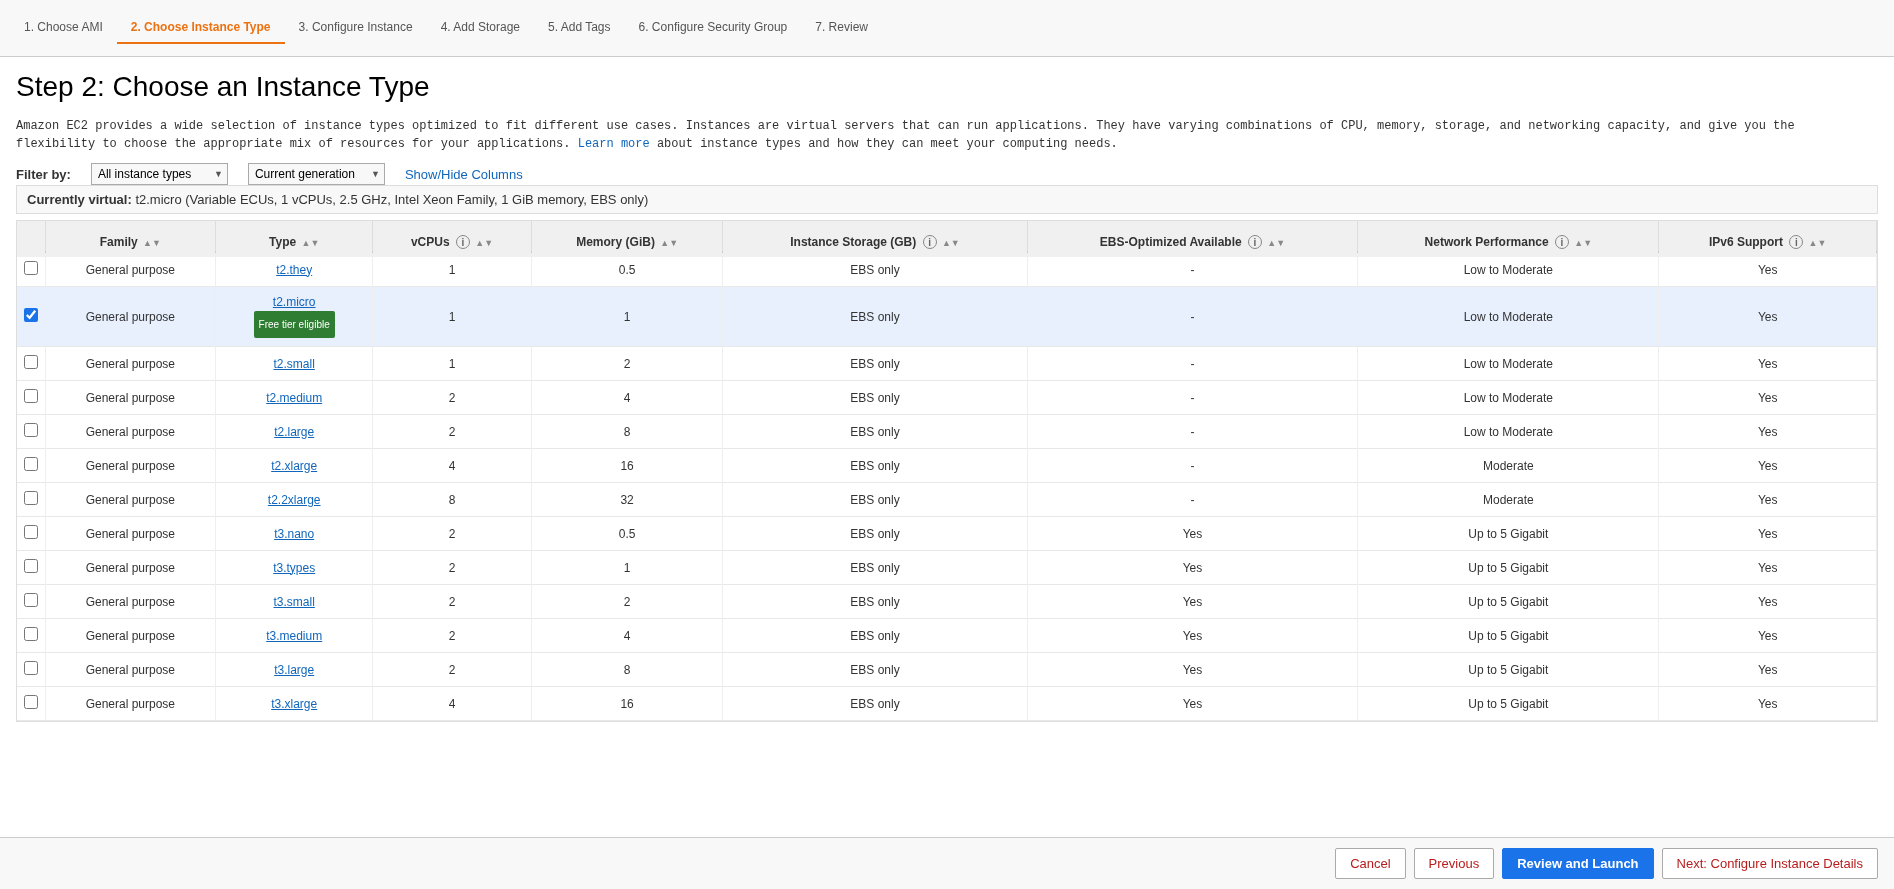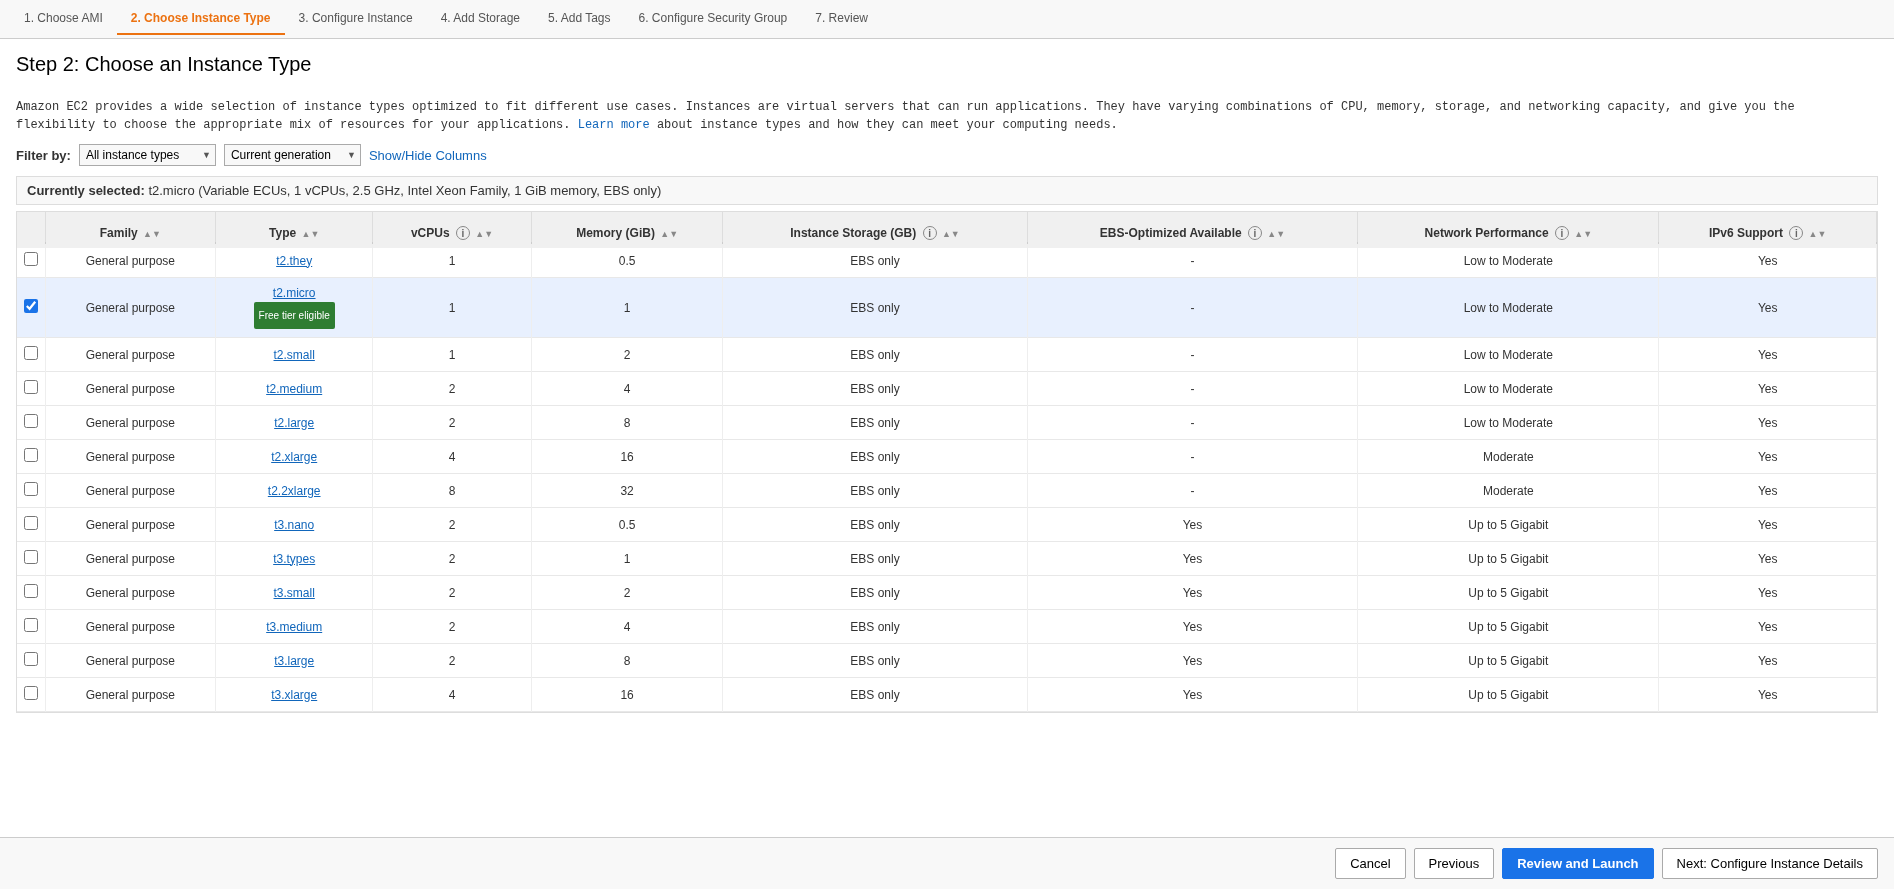--- a/index.html
+++ b/index.html
@@ -3,21 +3,21 @@
   <meta charset="utf-8">
   <style>
     * { box-sizing: border-box; margin: 0; padding: 0; }
     body { font-family: Arial, sans-serif; font-size: 13px; color: #333; background: #fff; }
 
     
     .wizard-nav {
       display: flex;
       border-bottom: 1px solid #ccc;
       background: #f8f8f8;
-      padding: 3px 10px;
+      padding: 12px 10px;
     }
     .wizard-step {
       padding: 8px 14px;
       font-size: 12px;
       color: #555;
       cursor: pointer;
       border-bottom: 2px solid transparent;
       white-space: nowrap;
     }
     .wizard-step.active {
@@ -26,41 +26,40 @@
       font-weight: bold;
     }
 
     
     .page-content {
       padding: 14px 16px;
       max-width: 100%;
       overflow: hidden;
     }
     .page-title {
-      font-size: 20px;
+      font-size: 28px;
       font-weight: normal;
-      margin-bottom: 22px;
+      margin-bottom: 14px;
       color: #000;
     }
     .page-desc {
       font-size: 12px;
       color: #333;
       line-height: 1.5;
       margin-bottom: 10px;
       border-right: none;
       font-family: Liberation Mono, monospace;
     }
     .page-desc a { color: #1166bb; text-decoration: none; }
 
     
     .filter-bar {
       display: flex;
       align-items: center;
-      gap: 8px;
-      margin-bottom: 10px;
+      gap: 20px;
     }
     .filter-label { font-size: 13px; font-weight: bold; }
     .filter-select {
       border: 1px solid #aaa;
       background: #f8f8f8;
       padding: 3px 22px 3px 6px;
       font-size: 12px;
       cursor: pointer;
       appearance: none;
       -webkit-appearance: none;
@@ -206,21 +205,21 @@
       font-size: 13px;
       cursor: pointer;
       border-radius: 2px;
       border: 1px solid #aaa;
       background: #f8f8f8;
       color: #333;
     }
     .btn-secondary {
       background: #fff;
       border-color: #aaa;
-      color: #000000;
+      color: #b91c1c;
     }
     .btn-blue {
       background: #1a73e8;
       border-color: #1a73e8;
       color: #fff;
       font-weight: bold;
     }
 
     
     .footer-spacer { height: 50px; }
@@ -259,21 +258,21 @@
       <select class="filter-select">
         <option>Current generation</option>
         <option>All generations</option>
         <option>Previous generation</option>
       </select>
     </div>
     <a href="#" class="show-hide-link">Show/Hide Columns</a>
   </div>
 
   <div class="currently-selected">
-    <strong>Currently selected:</strong>
+    <strong>Currently virtual:</strong>
     <span>t2.micro (Variable ECUs, 1 vCPUs, 2.5 GHz, Intel Xeon Family, 1 GiB memory, EBS only)</span>
   </div>
 
   <div class="instance-table-wrapper">
     <table class="instance-table">
       <thead>
         <tr>
           <th></th>
           <th>Family <span class="sort-arrow">▲▼</span></th>
           <th>Type <span class="sort-arrow">▲▼</span></th>

